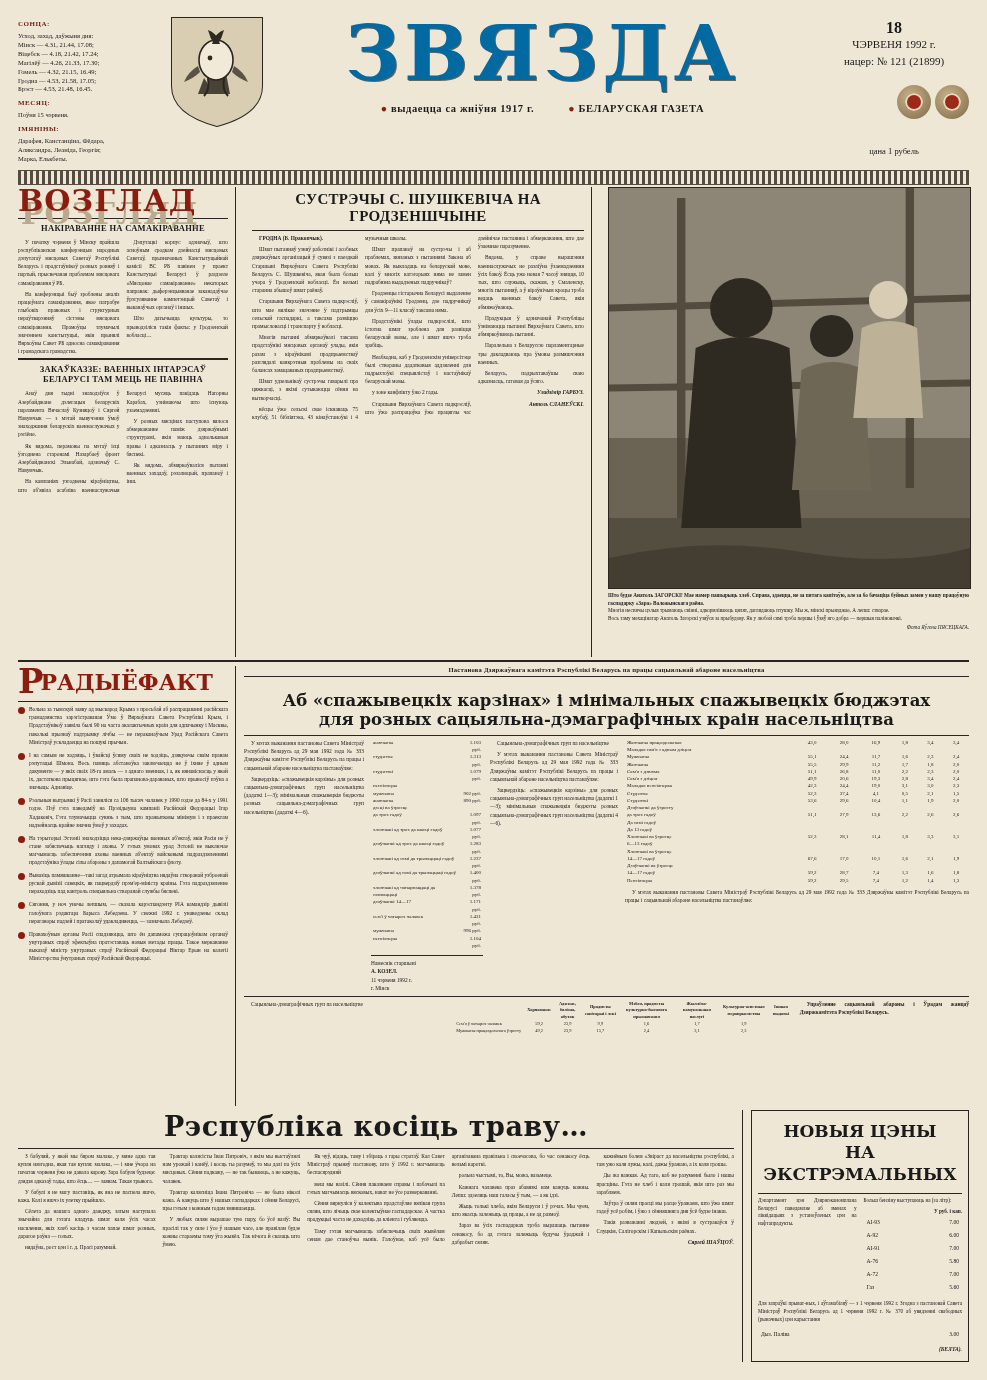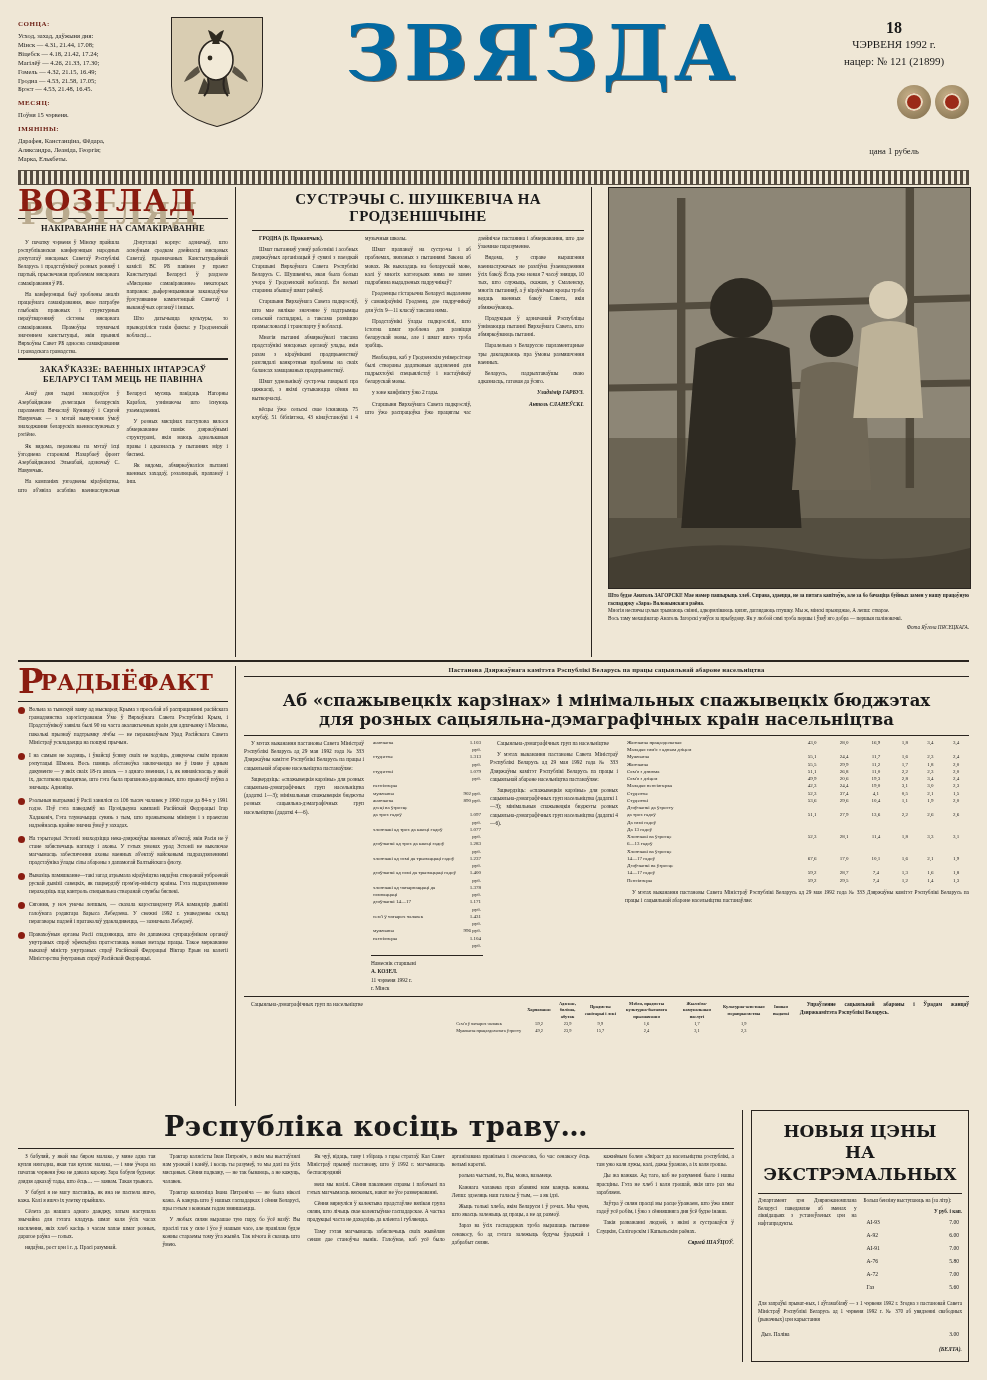--- a/index.html
+++ b/index.html
@@ -168,20 +168,26 @@
           <path d="M52 28 q-4 -12 -12 -14 q2 8 6 14 z"></path>
           <circle cx="42" cy="42" r="2.4"></circle>
           <path d="M30 50 q-10 6 -14 16 q10 -4 16 -10 z" opacity=".75"></path>
           <path d="M66 50 q10 6 14 16 q-10 -4 -16 -10 z" opacity=".75"></path>
         </g>
       </svg>
     </div>
 
     <div class="mh-center">
       <div class="title-zv">ЗВЯЗДА</div>
+      <div class="mh-sub">
+        <span><span class="bul">●</span>
+          <span>выдаецца са жніўня 1917 г.</span></span>
+        <span><span class="bul">●</span>
+          <span>БЕЛАРУСКАЯ ГАЗЕТА</span></span>
+      </div>
     </div>
 
     <div class="mh-right">
       <span class="bigdate">18</span>
       <span class="d2">ЧЭРВЕНЯ 1992 г.</span><br>
       <span class="d2">нацер: № 121 (21899)</span>
       <div class="orders">
         <div class="order"></div>
         <div class="order"></div>
       </div>

